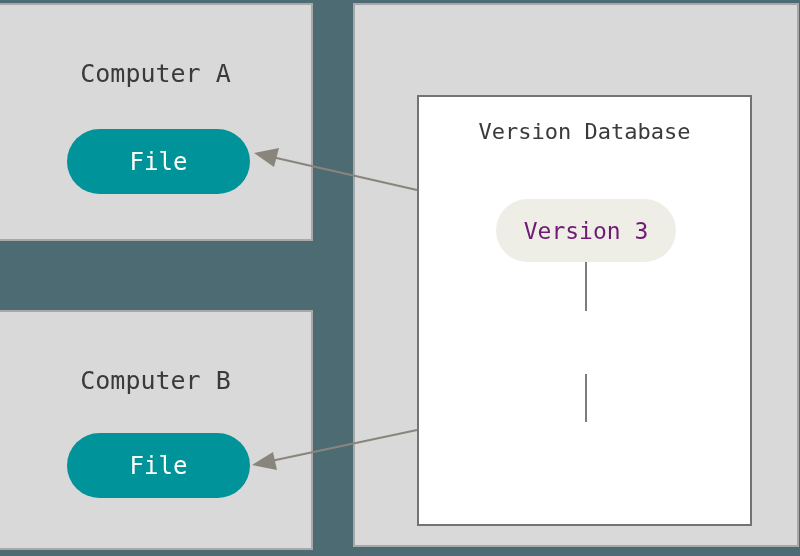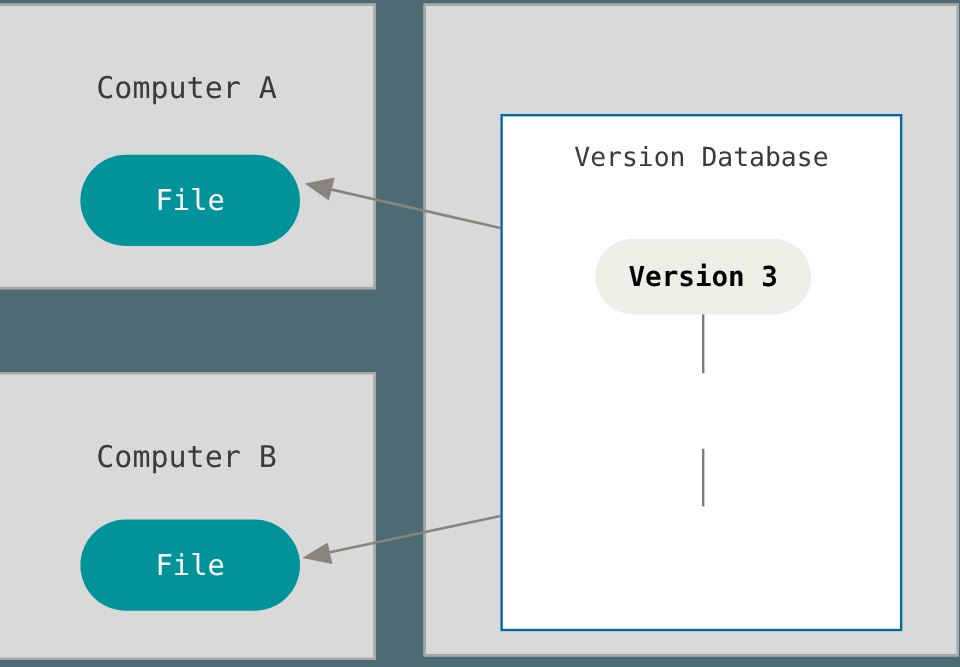--- a/index.html
+++ b/index.html
@@ -62,21 +62,21 @@
   #server-title     { top: 28px; left: 0; font-size: 26px; }
 
   
   #version-db {
     position: absolute;
     left: 62px;
     top: 90px;
     width: 335px;
     height: 431px;
     background: #ffffff;
-    border: 2px solid #0369a1;
+    border: 2px solid #737373;
     box-sizing: border-box;
   }
   #version-db-title {
     position: absolute;
     top: 22px;
     left: 0;
     width: 100%;
     text-align: center;
     color: #3a3a3a;
     font-size: 22px;
@@ -90,38 +90,37 @@
     display: flex;
     align-items: center;
     justify-content: center;
     border-radius: 999px;
     white-space: nowrap;
     user-select: none;
     box-sizing: border-box;
   }
   .pill-file {
     width: 183px;
-    height: 76px;
+    height: 65px;
     background: #00939a;
     color: #ffffff;
     font-size: 24px;
     left: 67px;
     justify-content: center;
   }
   #file-a { top: 124px; }
   #file-b { top: 121px; }
 
   .pill-version {
     width: 180px;
     height: 63px;
     background: #eeeee6;
-    color: #000000;
+    color: #701a75;
     font-size: 23px;
     left: 77px;
-    font-weight: bold;
   }
   #version-3 { top: 102px; }
   #version-2 { top: 214px; }
   #version-1 { top: 325px; }
 
   
   .connector {
     position: absolute;
     width: 2px;
     background: #7e7e78;

